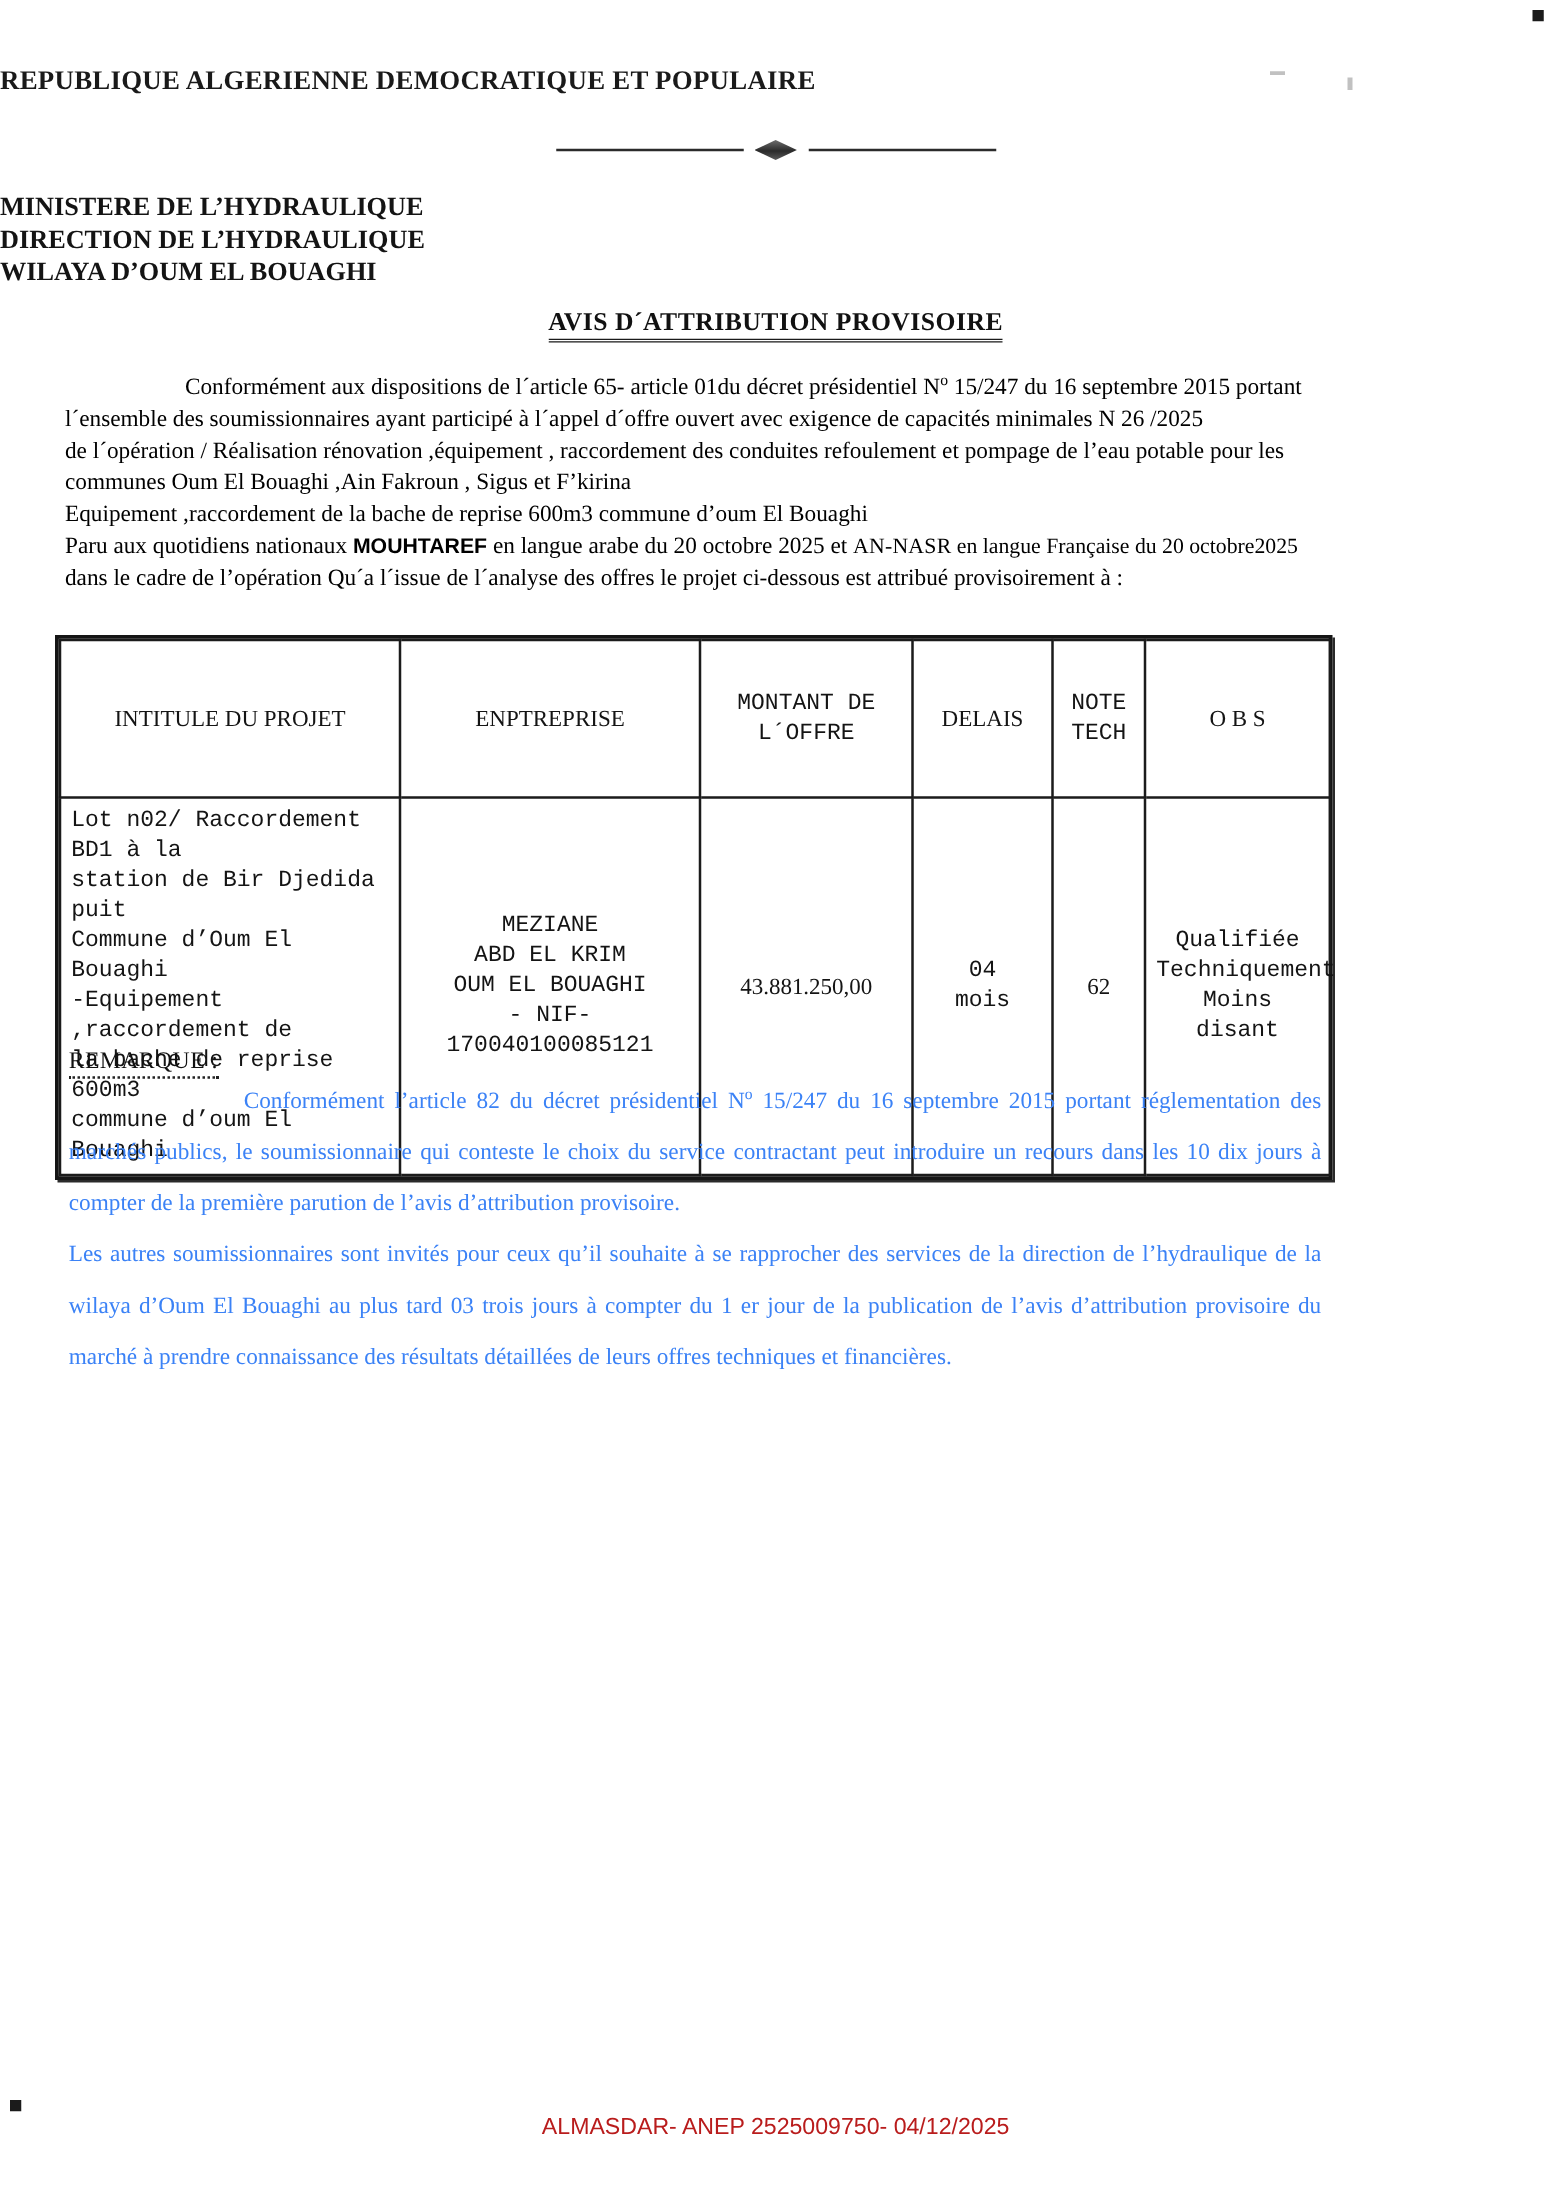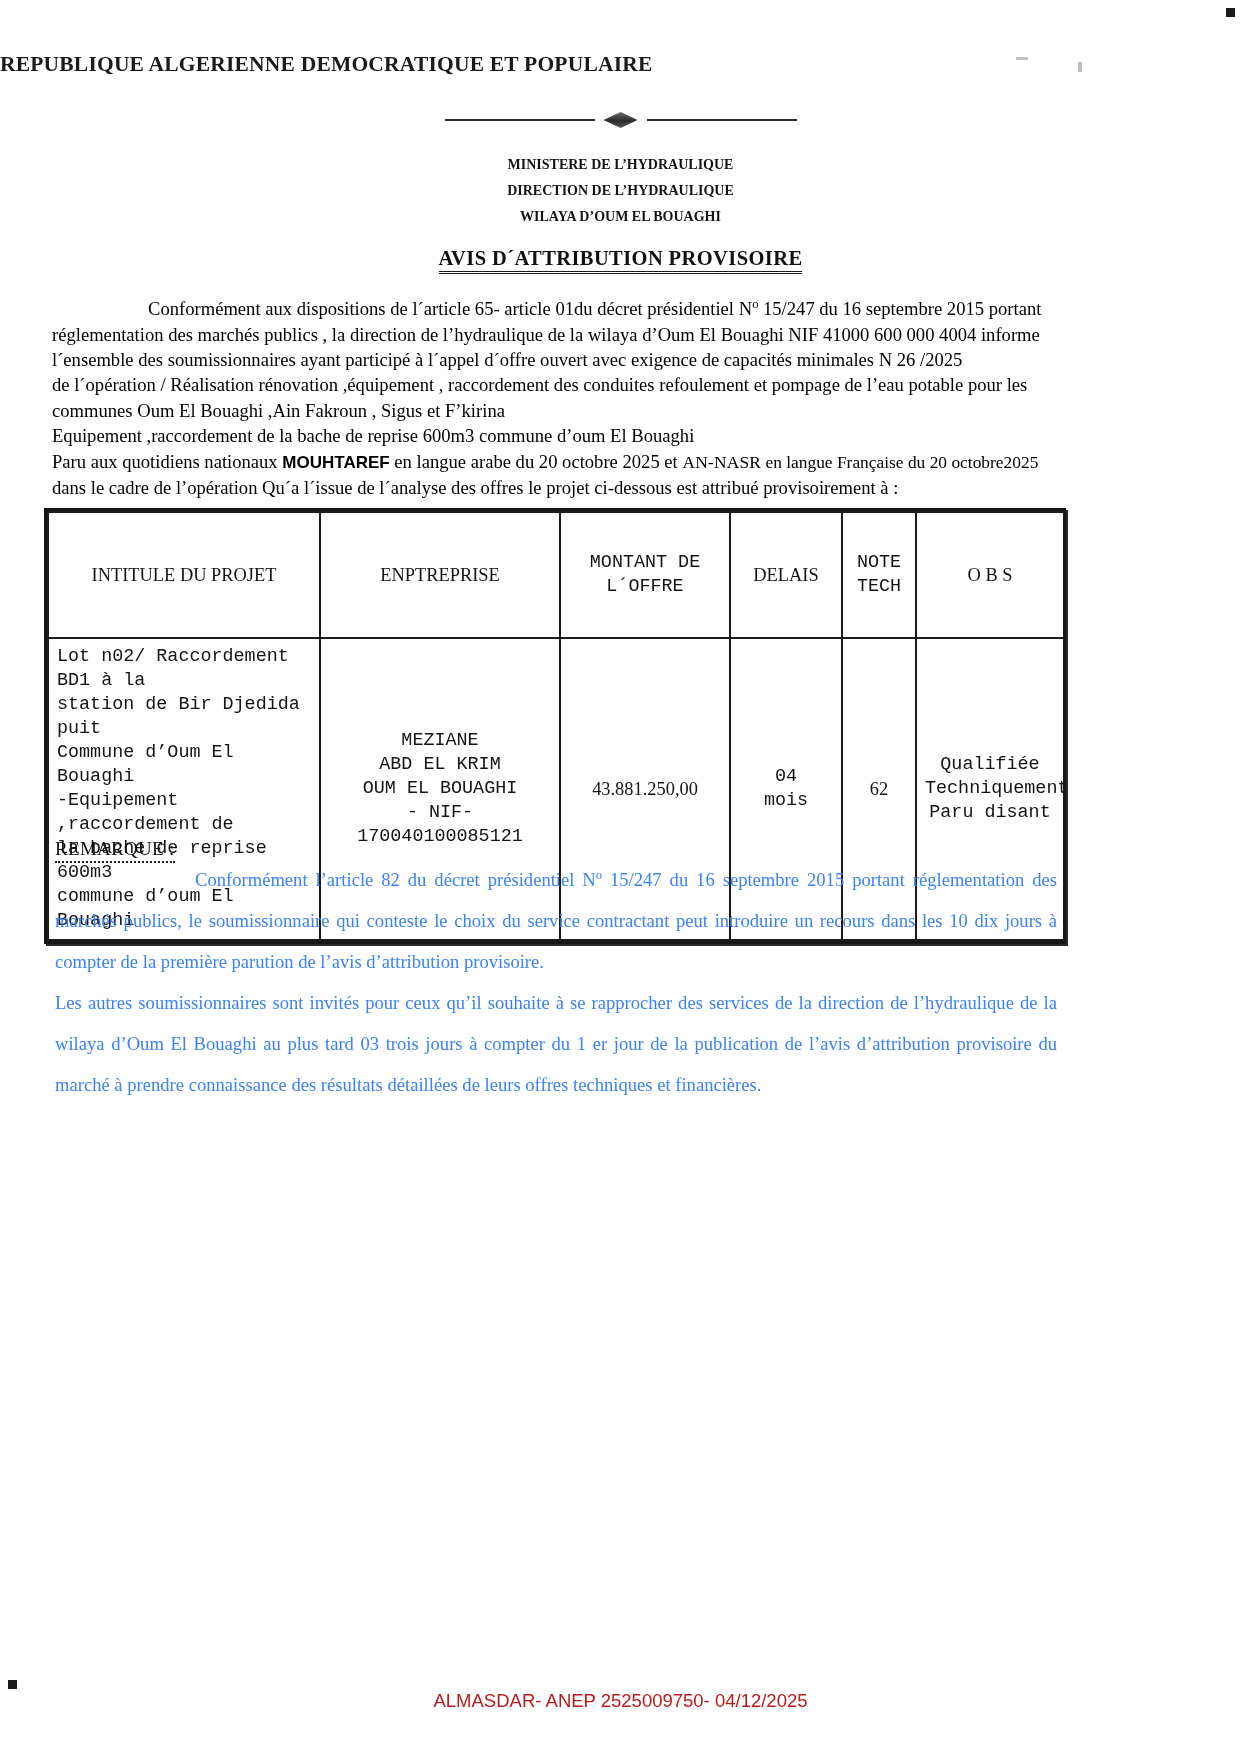--- a/index.html
+++ b/index.html
@@ -64,23 +64,23 @@
     height: 16px;
     background: linear-gradient(180deg,#6d6d6d 0%,#2a2a2a 55%,#5a5a5a 100%);
     clip-path: polygon(50% 0%, 100% 50%, 50% 100%, 0% 50%);
   }
 
   .ministry {
     position: absolute;
     top: 152px;
     left: 0;
     width: 1241px;
-    text-align: center;
+    text-align: left;
     font-weight: bold;
-    font-size: 14px;
+    font-size: 21px;
     line-height: 26px;
     color: #141414;
   }
 
   .notice-title {
     position: absolute;
     top: 247px;
     left: 0;
     width: 1241px;
     text-align: center;
@@ -218,21 +218,20 @@
     <div>DIRECTION DE  L’HYDRAULIQUE</div>
     <div>WILAYA D’OUM EL BOUAGHI</div>
   </div>
 
   <div class="notice-title">
     <span>AVIS D´ATTRIBUTION  PROVISOIRE</span>
   </div>
 
   <div class="intro">
     <span class="ln indent"><span>Conformément aux dispositions de l´article 65- article 01du décret présidentiel N</span><span class="sup">o</span><span> 15/247  du 16 septembre 2015 portant</span></span>
-    <span class="ln">réglementation des marchés publics , la direction de l’hydraulique  de la wilaya d’Oum El Bouaghi NIF 41000 600 000 4004  informe</span>
     <span class="ln">l´ensemble des soumissionnaires ayant participé à l´appel d´offre ouvert avec exigence de capacités minimales N 26  /2025</span>
     <span class="ln">de l´opération / Réalisation rénovation  ,équipement , raccordement des conduites refoulement et pompage de l’eau  potable pour les</span>
     <span class="ln">communes Oum El Bouaghi  ,Ain Fakroun ,  Sigus et F’kirina</span>
     <span class="ln">Equipement ,raccordement  de la bache de reprise 600m3 commune d’oum El Bouaghi</span>
     <span class="ln"><span>Paru aux quotidiens nationaux </span><span class="bold">MOUHTAREF</span><span> en langue arabe du 20 octobre 2025 et </span><span class="smallcaps">AN-NASR</span><span class="sub"> en langue  Française du 20 octobre2025</span></span>
     <span class="ln">dans le cadre de l’opération Qu´a l´issue de l´analyse des offres le projet ci-dessous est attribué provisoirement à :</span>
   </div>
 
   <div class="award-table">
     <table>
@@ -288,21 +287,21 @@
             <span class="cell-lines">
               <span>04</span>
               <span>mois</span>
             </span>
           </td>
           <td class="cell-center">62</td>
           <td class="cell-center">
             <span class="cell-lines">
               <span>Qualifiée</span>
               <span>Techniquement</span>
-              <span>Paru disant</span>
+              <span>Moins disant</span>
             </span>
           </td>
         </tr>
       </tbody>
     </table>
   </div>
 
   <div class="remark-label">REMARQUE :</div>
   <div class="remark-body">
     <p class="first"><span>Conformément l’article 82 du décret présidentiel N</span><span class="sup">o</span><span> 15/247 du 16 septembre 2015 portant réglementation des marchés publics, le soumissionnaire qui conteste le choix du service contractant peut introduire un recours dans les 10 dix jours à compter de la première parution de l’avis d’attribution provisoire.</span></p>

